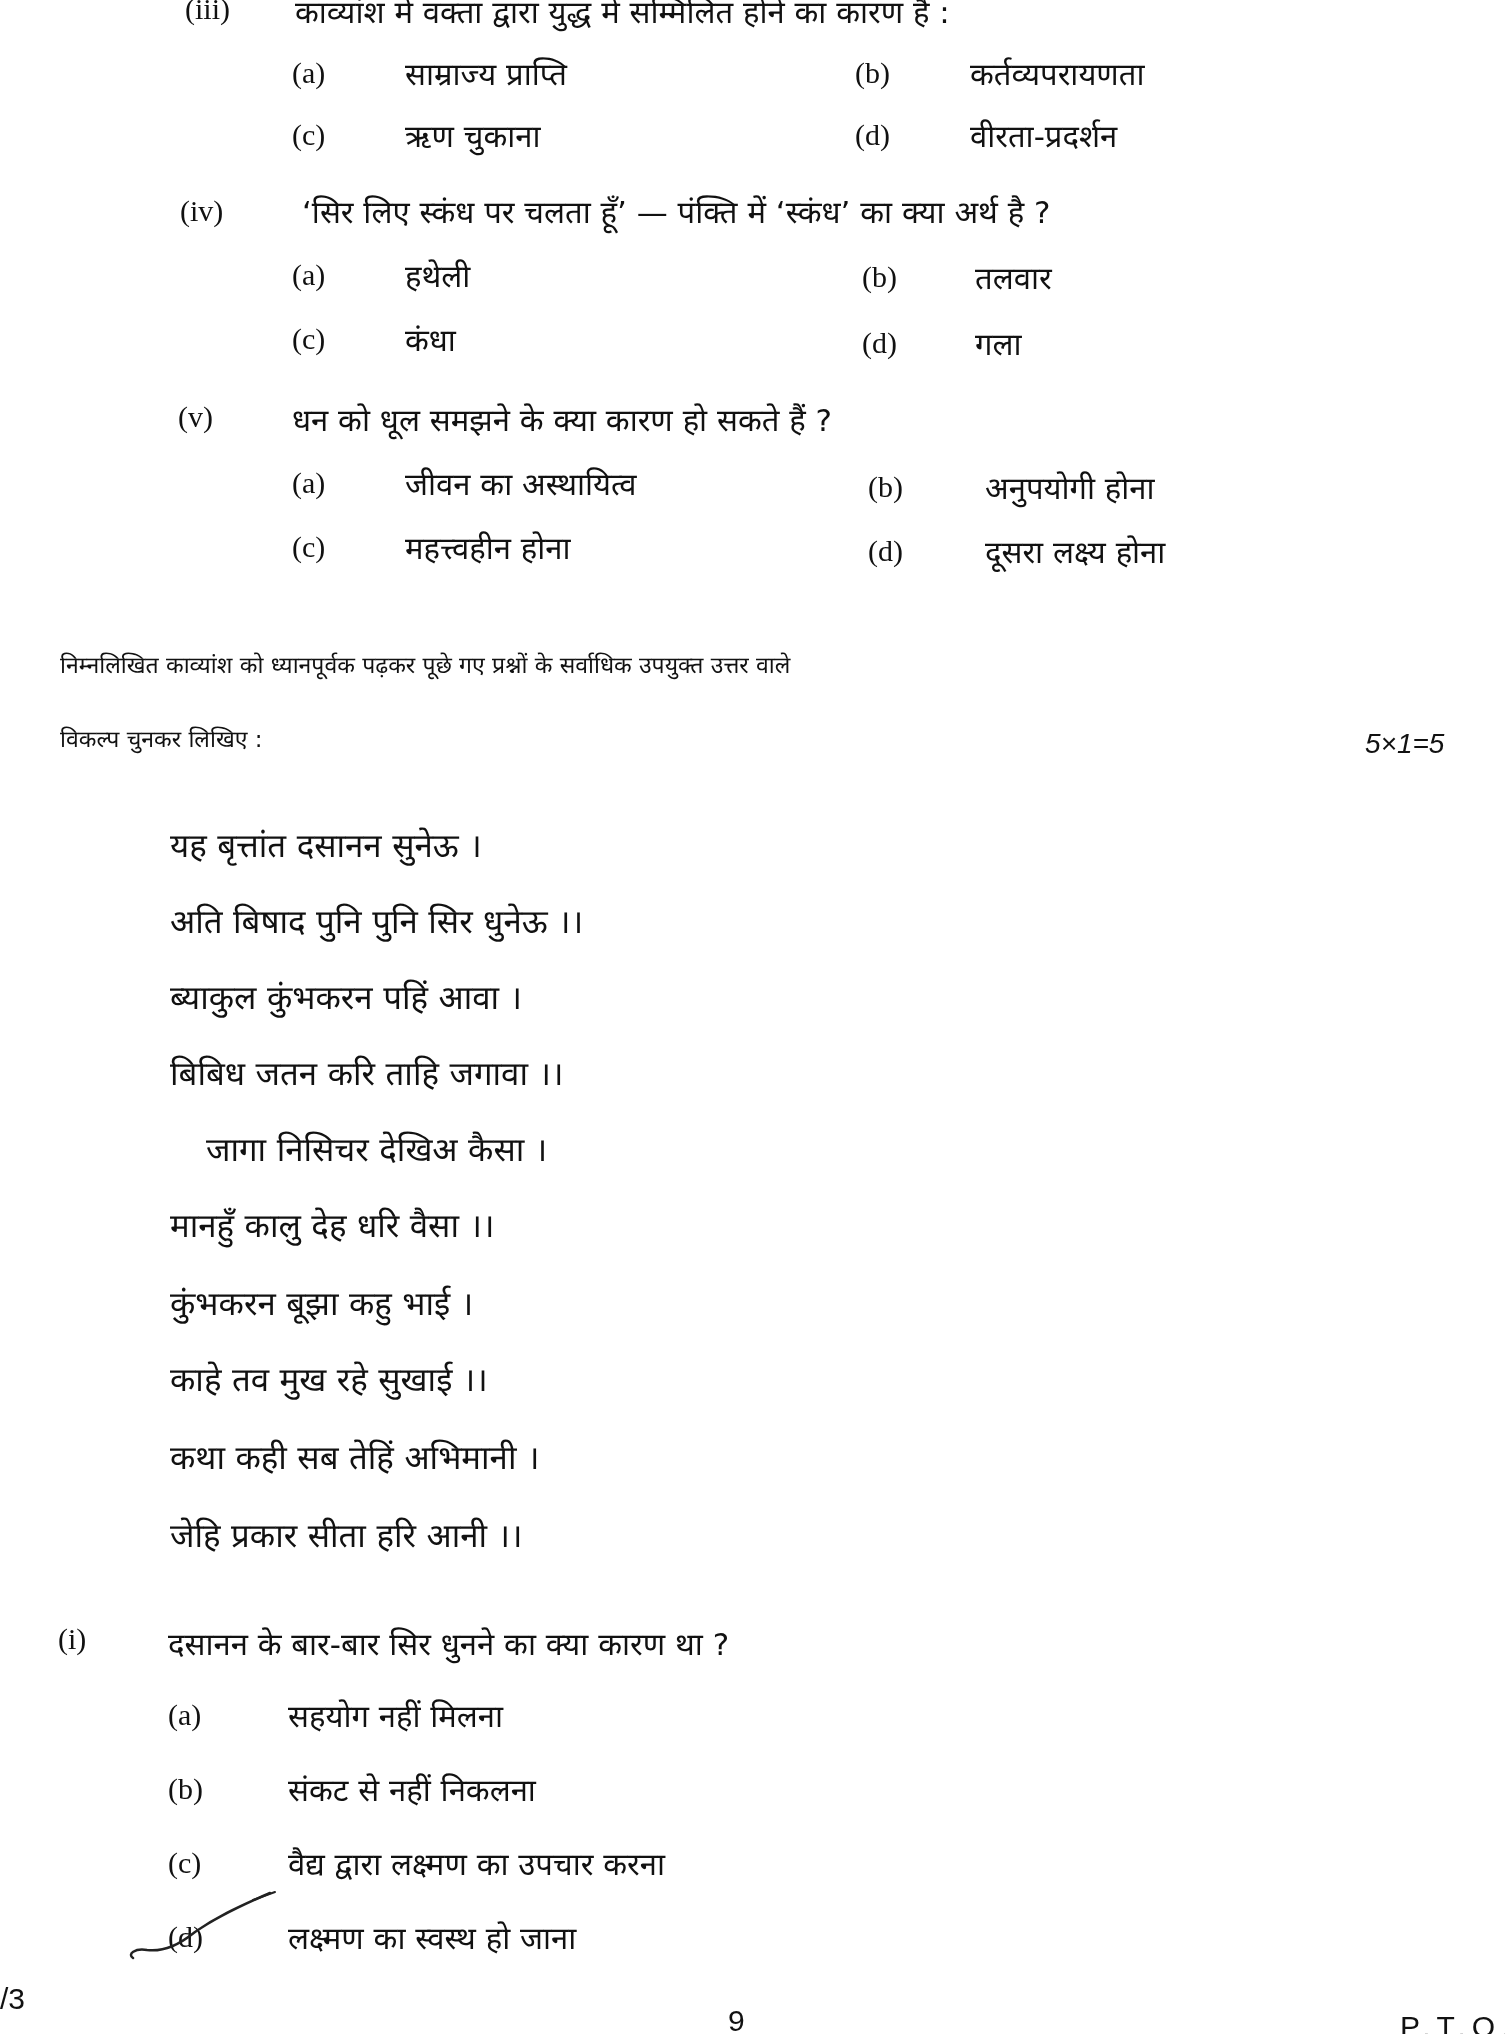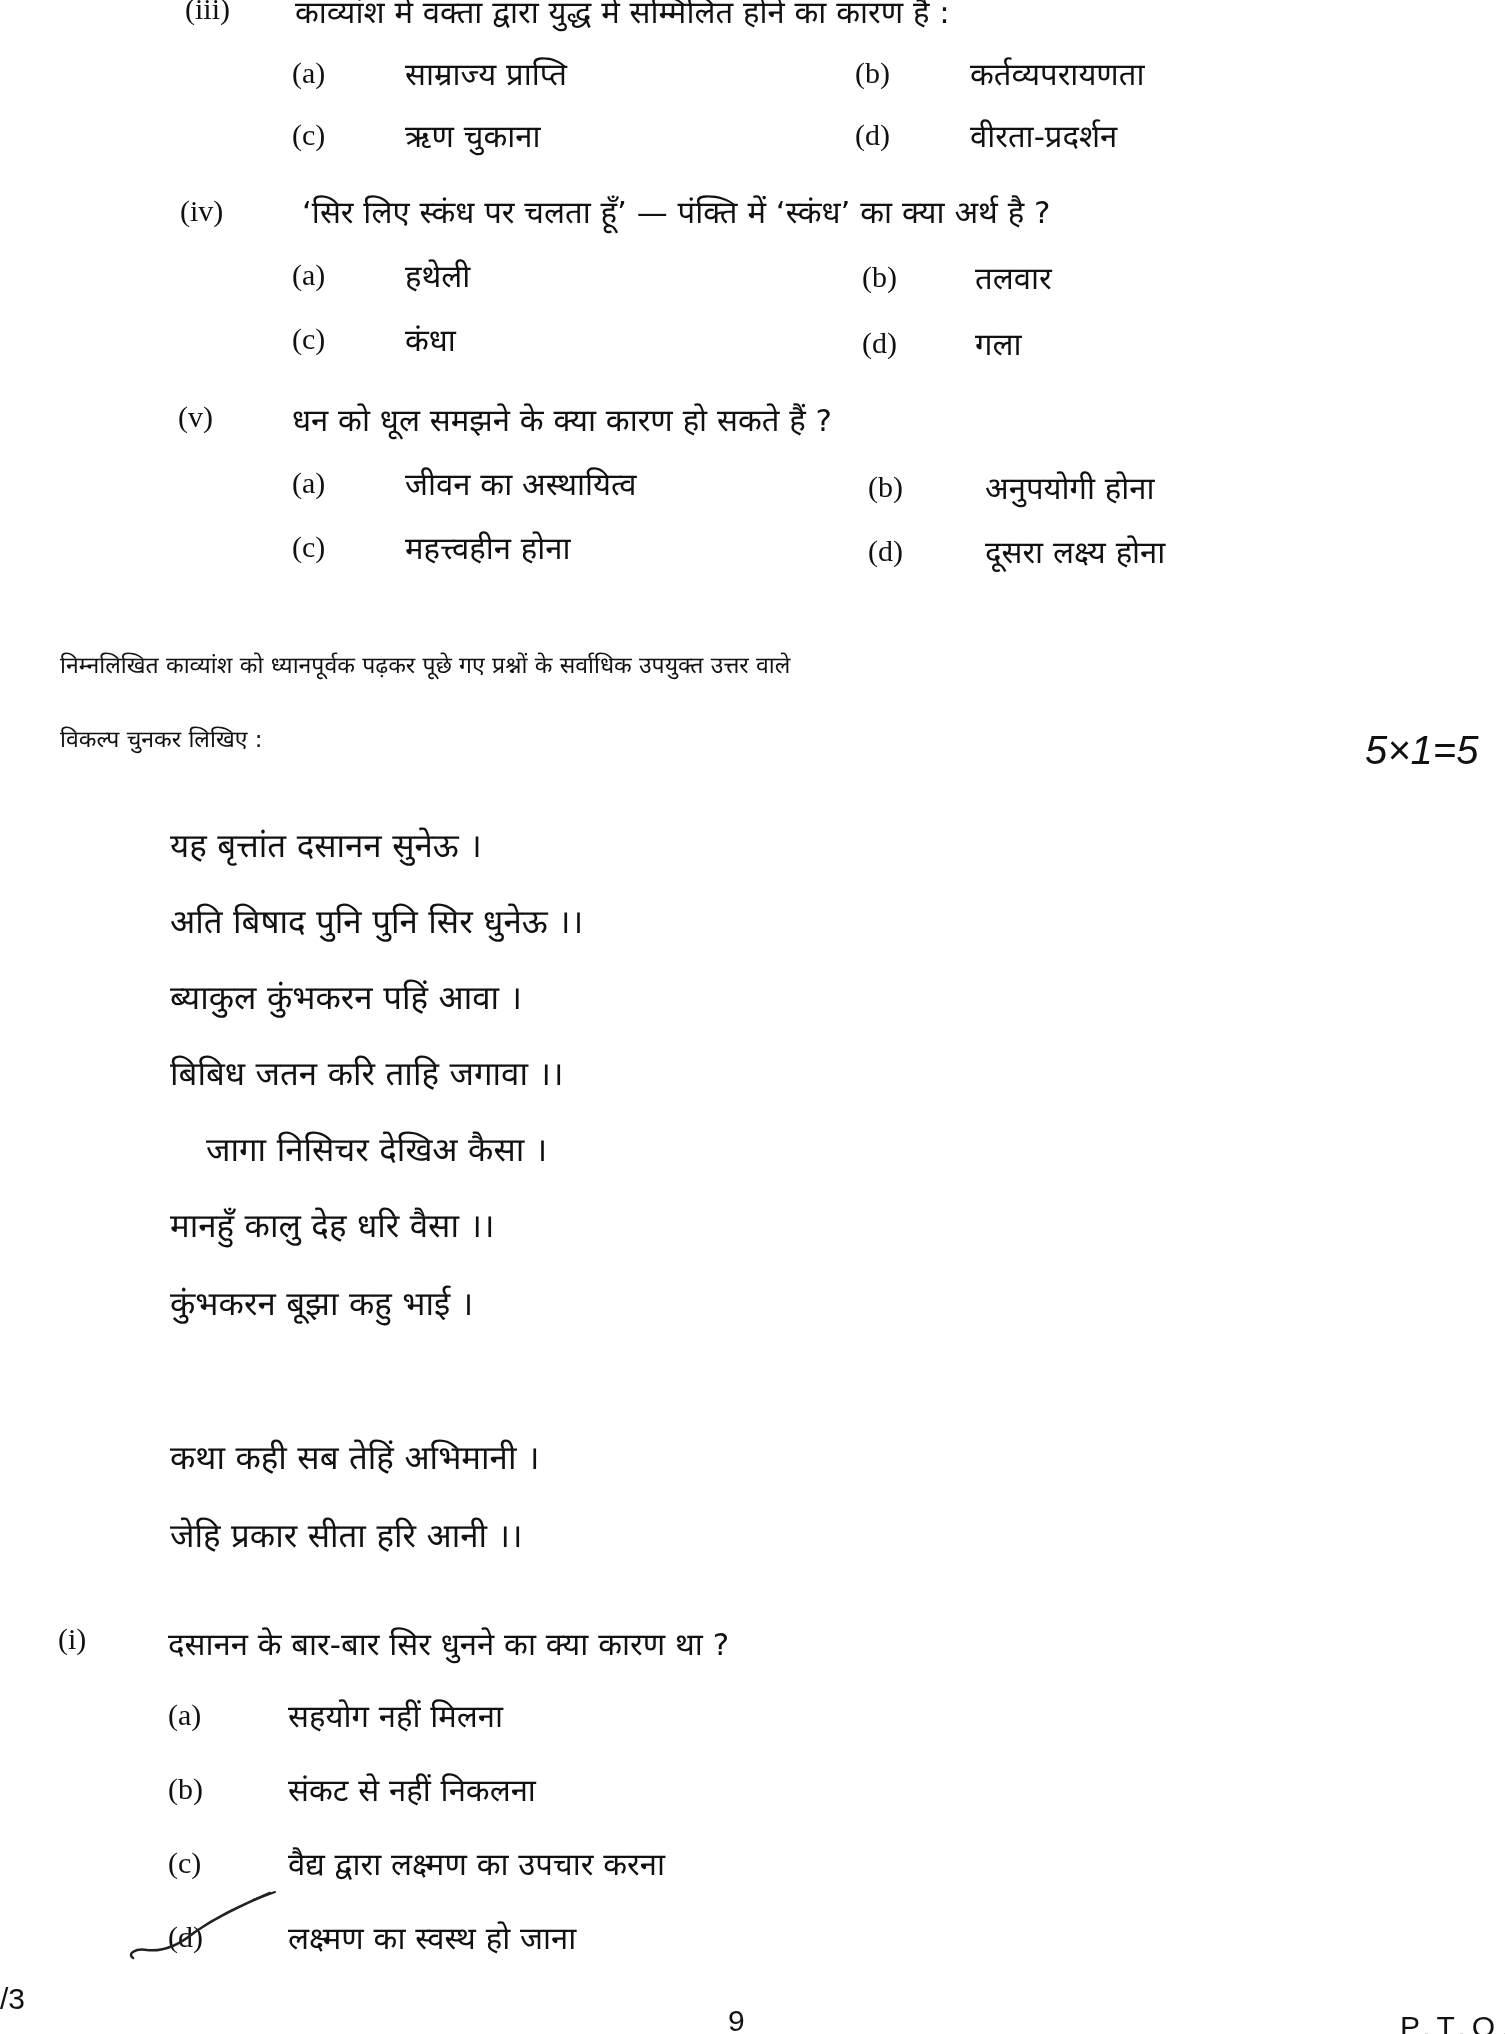--- a/index.html
+++ b/index.html
@@ -36,21 +36,21 @@
     }
     .opttext {
       font-size: 31px;
     }
     .instr {
       font-size: 23px;
     }
     .marks {
       font-family: "Liberation Sans", sans-serif;
       font-style: italic;
-      font-size: 40px;
+      font-size: 28px;
     }
     .verse {
       font-size: 33px;
     }
     .footer {
       font-family: "Liberation Sans", sans-serif;
       font-size: 30px;
     }
     .tick-mark {
       position: absolute;
@@ -98,20 +98,21 @@
   <div class="abs instr" style="left:60px; top:722px;">विकल्प चुनकर लिखिए :</div>
   <div class="abs marks" style="left:1365px; top:728px;">5×1=5</div>
 
   <div class="abs verse" style="left:170px; top:822px;">यह बृत्तांत दसानन सुनेऊ ।</div>
   <div class="abs verse" style="left:170px; top:898px;">अति बिषाद पुनि पुनि सिर धुनेऊ ।।</div>
   <div class="abs verse" style="left:170px; top:974px;">ब्याकुल कुंभकरन पहिं आवा ।</div>
   <div class="abs verse" style="left:170px; top:1050px;">बिबिध जतन करि ताहि जगावा ।।</div>
   <div class="abs verse" style="left:170px; top:1126px;margin-left:36px;">जागा निसिचर देखिअ कैसा ।</div>
   <div class="abs verse" style="left:170px; top:1202px;">मानहुँ कालु देह धरि वैसा ।।</div>
   <div class="abs verse" style="left:170px; top:1280px;">कुंभकरन बूझा कहु भाई ।</div>
+  <div class="abs verse" style="left:170px; top:1356px;">काहे तव मुख रहे सुखाई ।।</div>
   <div class="abs verse" style="left:170px; top:1434px;">कथा कही सब तेहिं अभिमानी ।</div>
   <div class="abs verse" style="left:170px; top:1512px;">जेहि प्रकार सीता हरि आनी ।।</div>
 
   <div class="abs qnum" style="left:58px; top:1622px;">(i)</div>
   <div class="abs qtext" style="left:168px; top:1622px;">दसानन के बार-बार सिर धुनने का क्या कारण था ?</div>
   <div class="abs optlabel" style="left:168px; top:1698px;">(a)</div>
   <div class="abs opttext" style="left:288px; top:1694px;">सहयोग नहीं मिलना</div>
   <div class="abs optlabel" style="left:168px; top:1772px;">(b)</div>
   <div class="abs opttext" style="left:288px; top:1768px;">संकट से नहीं निकलना</div>
   <div class="abs optlabel" style="left:168px; top:1846px;">(c)</div>

